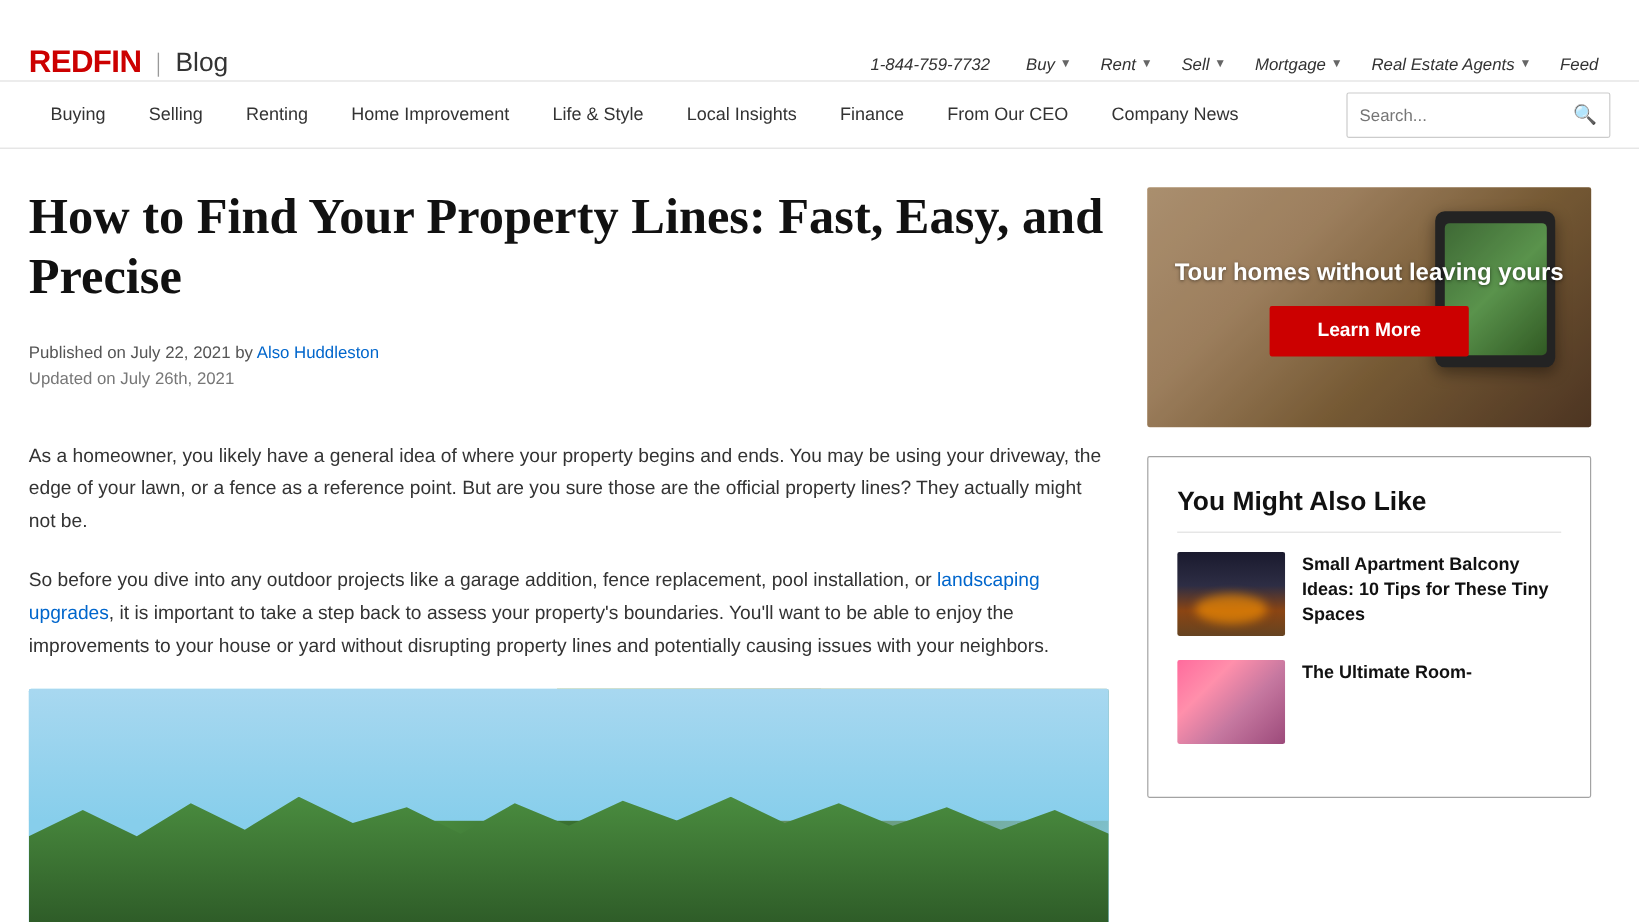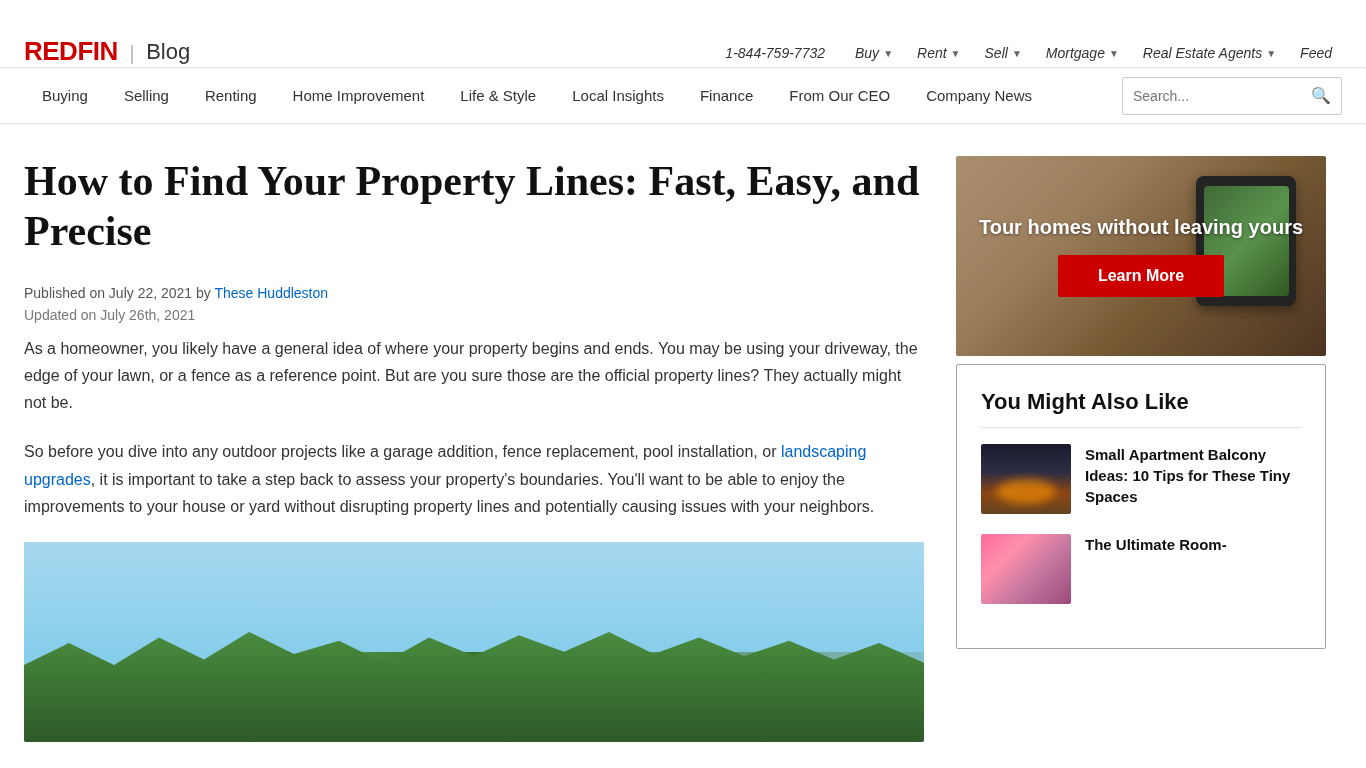--- a/index.html
+++ b/index.html
@@ -151,21 +151,21 @@
       margin-bottom: 6px;
     }
     .article-meta a {
       color: #0066cc;
       text-decoration: none;
     }
     .article-updated {
       font-family: Arial, sans-serif;
       font-size: 14px;
       color: #777;
-      margin-bottom: 12px;
+      margin-bottom: 44px;
     }
     .article-body p {
       font-family: Arial, sans-serif;
       font-size: 16px;
       line-height: 1.7;
       color: #333;
       margin-bottom: 22px;
     }
     .article-body a {
       color: #0066cc;
@@ -200,21 +200,21 @@
       flex-shrink: 0;
     }
 
     
     .ad-banner {
       width: 100%;
       height: 200px;
       background: linear-gradient(135deg, #c8a882 0%, #b8956e 30%, #8b6a3e 60%, #5a3e28 100%);
       position: relative;
       overflow: hidden;
-      margin-bottom: 8px;
+      margin-bottom: 24px;
       border-radius: 2px;
     }
     .ad-banner-overlay {
       position: absolute;
       inset: 0;
       display: flex;
       flex-direction: column;
       align-items: center;
       justify-content: center;
       gap: 16px;
@@ -373,21 +373,21 @@
     <input class="search-input" type="text" placeholder="Search..." style="">
     <button class="search-icon-btn">🔍</button>
   </div>
 </nav>
 
 <div class="main-content">
 
   <article class="article-area">
     <h1 class="article-title">How to Find Your Property Lines: Fast, Easy, and Precise</h1>
     <p class="article-meta">
-      <span>Published on July 22, 2021 by </span><a href="#">These Huddleston</a>
+      <span>Published on July 22, 2021 by </span><a href="#">Also Huddleston</a>
     </p>
     <p class="article-updated">Updated on July 26th, 2021</p>
     <div class="article-body">
       <p>As a homeowner, you likely have a general idea of where your property begins and ends. You may be using your driveway, the edge of your lawn, or a fence as a reference point. But are you sure those are the official property lines? They actually might not be.</p>
       <p>
         <span>So before you dive into any outdoor projects like a garage addition, fence replacement, pool installation, or </span><a href="#">landscaping upgrades</a><span>, it is important to take a step back to assess your property's boundaries. You'll want to be able to enjoy the improvements to your house or yard without disrupting property lines and potentially causing issues with your neighbors.</span>
       </p>
     </div>
     <div class="article-image">
       <div class="article-image-sky"></div>

